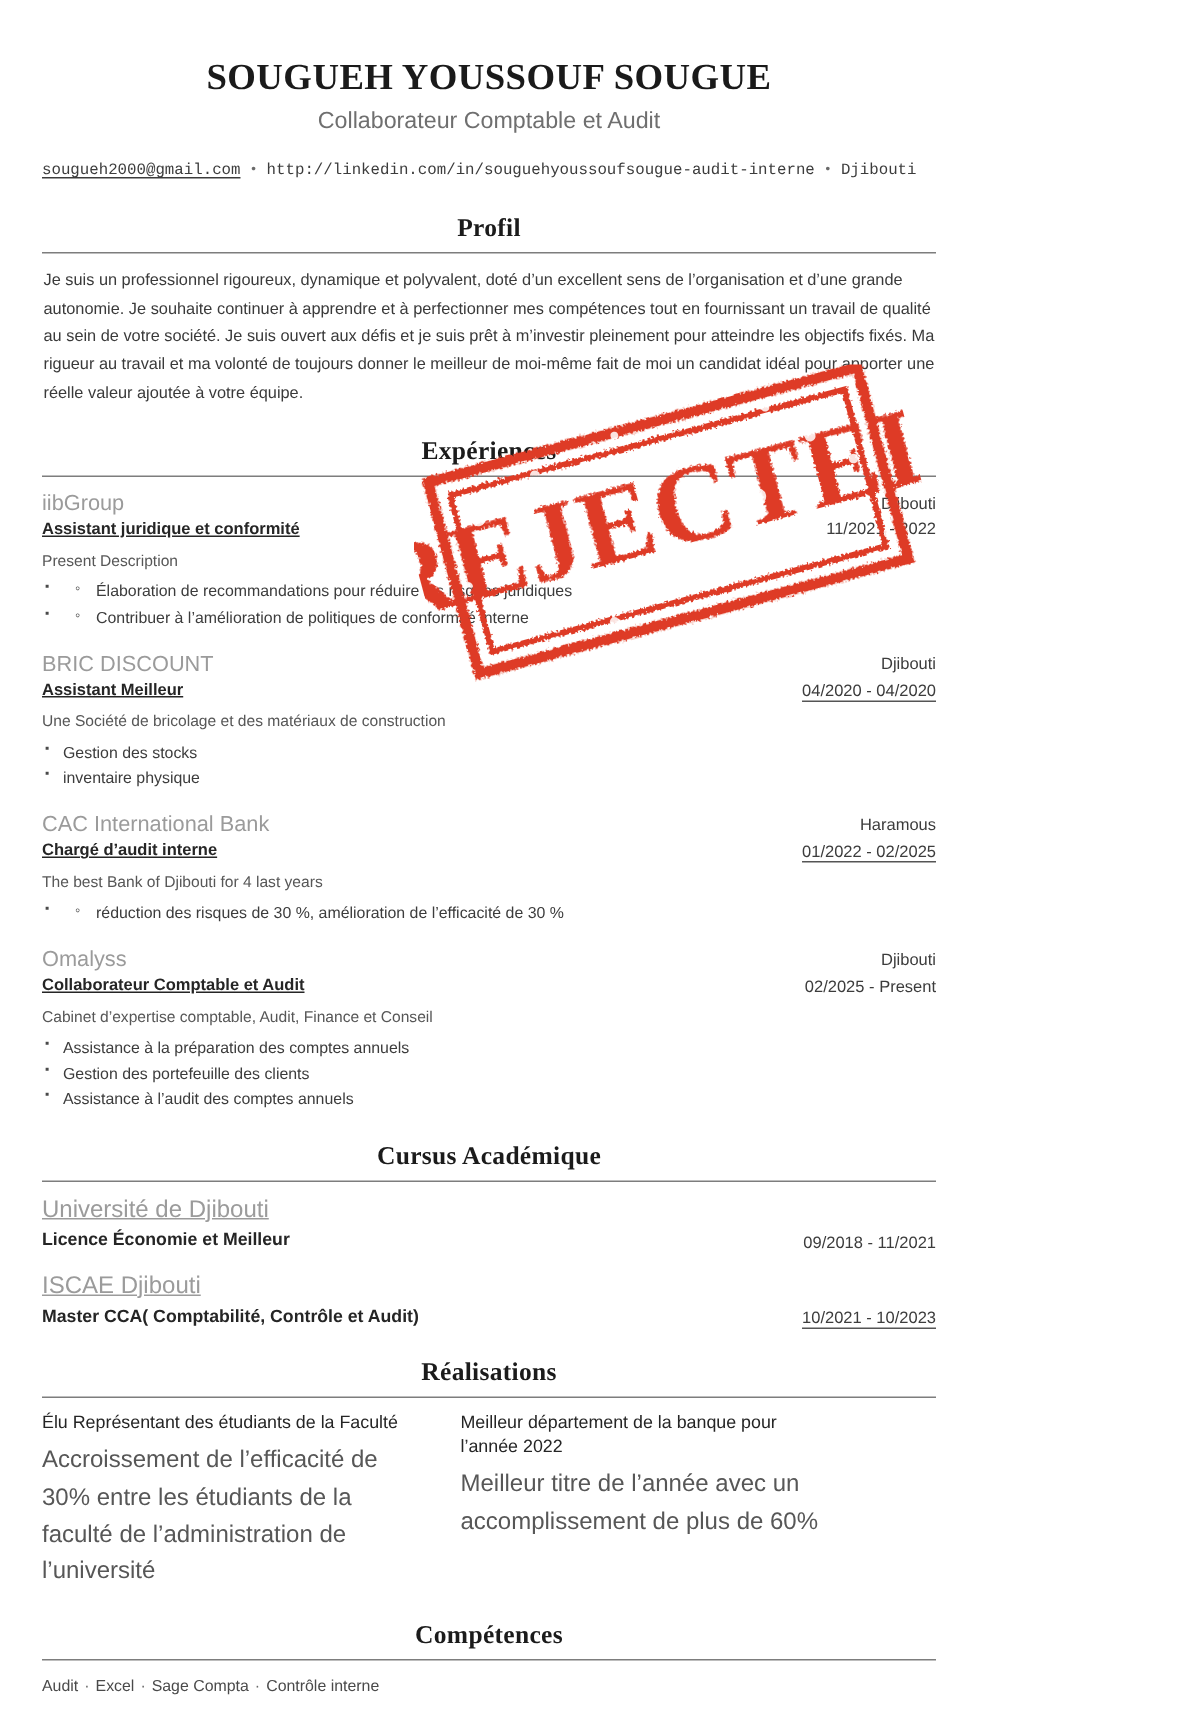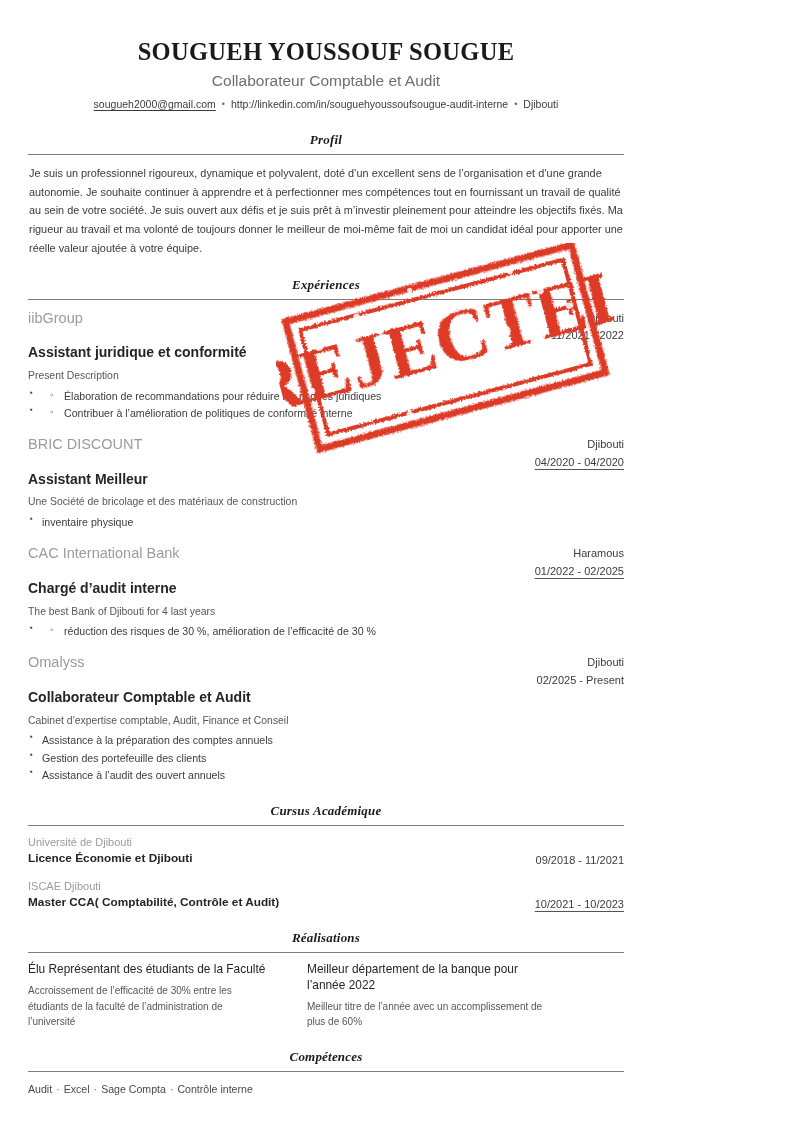--- a/index.html
+++ b/index.html
@@ -40,25 +40,26 @@
     line-height: 1.15;
   }
   .cv-role {
     text-align: center;
     font-size: 15.5px;
     color: #6f6f6f;
     margin-top: 6px;
     font-weight: 400;
   }
   .cv-contact {
-    text-align: center;
+    text-align: left;
     font-size: 10.5px;
     color: #4a4a4a;
-    margin-top: 7px;
+    margin-top: 17px;
     line-height: 1.5;
+    font-family: Liberation Mono, monospace;
   }
   .cv-contact .sep {
     color: #6a6a6a;
     margin: 0 6px;
     font-size: 9px;
     position: relative;
     top: -1px;
   }
   .cv-contact .link {
     color: #3c3c3c;
@@ -70,25 +71,24 @@
   }
 
   
   .section {
     margin-top: 19px;
   }
   .section-title {
     text-align: center;
     font-family: "Liberation Serif", serif;
     font-weight: bold;
-    font-size: 13px;
+    font-size: 17px;
     color: #1b1b1b;
     letter-spacing: 0.2px;
     padding-bottom: 6px;
-    font-style: italic;
   }
   .section-rule {
     height: 0;
     border-top: 1.6px solid #7d7d7d;
     margin-bottom: 9px;
   }
 
   .profile-text {
     font-size: 10.9px;
     line-height: 1.72;
@@ -115,25 +115,26 @@
     padding-top: 1px;
     white-space: nowrap;
   }
   .org {
     font-size: 14.5px;
     color: #9b9b9b;
     line-height: 1.28;
     font-weight: 400;
   }
   .jobtitle {
-    font-size: 14px;
+    font-size: 11px;
     font-weight: bold;
     color: #252525;
     line-height: 1.42;
-    margin-top: 16px;
+    margin-top: 1px;
+    text-decoration: underline;
   }
   .orgdesc {
     font-size: 10.4px;
     color: #575757;
     line-height: 1.5;
     margin-top: 5px;
   }
   .loc { display: block; }
   .dates { display: block; }
   .dates.edited {
@@ -176,23 +177,24 @@
 
   
   .edu-entry {
     display: flex;
     justify-content: space-between;
     align-items: flex-end;
     margin-bottom: 12px;
   }
   .edu-entry:last-child { margin-bottom: 2px; }
   .edu-school {
-    font-size: 11px;
+    font-size: 16px;
     color: #9b9b9b;
     line-height: 1.28;
+    text-decoration: underline;
   }
   .edu-degree {
     font-size: 11.8px;
     font-weight: bold;
     color: #252525;
     line-height: 1.45;
     margin-top: 1px;
   }
   .edu-dates {
     font-size: 11px;
@@ -215,21 +217,21 @@
     width: 243px;
     flex: 0 0 auto;
   }
   .ach-title {
     font-size: 11.9px;
     color: #252525;
     line-height: 1.33;
     font-weight: 400;
   }
   .ach-desc {
-    font-size: 10px;
+    font-size: 16px;
     color: #575757;
     line-height: 1.55;
     margin-top: 5px;
   }
 
   
   .skills-line {
     font-size: 10.6px;
     color: #4a4a4a;
     line-height: 1.6;
@@ -290,20 +292,21 @@
               <span class="loc">Djibouti</span>
               <span class="dates">11/2021 - 2022</span>
             </div>
           </div>
           <div class="entry">
             <div class="entry-left">
               <div class="org">BRIC DISCOUNT</div>
               <div class="jobtitle">Assistant Meilleur</div>
               <div class="orgdesc">Une Société de bricolage et des matériaux de construction</div>
               <ul class="blist">
+                <li>Gestion des stocks</li>
                 <li>inventaire physique</li>
               </ul>
             </div>
             <div class="entry-right">
               <span class="loc">Djibouti</span>
               <span class="dates edited">04/2020 - 04/2020</span>
             </div>
           </div>
           <div class="entry">
             <div class="entry-left">
@@ -320,39 +323,39 @@
             </div>
           </div>
           <div class="entry">
             <div class="entry-left">
               <div class="org">Omalyss</div>
               <div class="jobtitle">Collaborateur Comptable et Audit</div>
               <div class="orgdesc">Cabinet d’expertise comptable, Audit, Finance et Conseil</div>
               <ul class="blist">
                 <li>Assistance à la préparation des comptes annuels</li>
                 <li>Gestion des portefeuille des clients</li>
-                <li>Assistance à l’audit des ouvert annuels</li>
+                <li>Assistance à l’audit des comptes annuels</li>
               </ul>
             </div>
             <div class="entry-right">
               <span class="loc">Djibouti</span>
               <span class="dates">02/2025 - Present</span>
             </div>
           </div>
         </div>
     </div>
 
     <div class="section">
       <div class="section-title">Cursus Académique</div>
       <div class="section-rule"></div>
       <div id="education-list">
           <div class="edu-entry">
             <div>
               <div class="edu-school">Université de Djibouti</div>
-              <div class="edu-degree">Licence Économie et Djibouti</div>
+              <div class="edu-degree">Licence Économie et Meilleur</div>
             </div>
             <div class="edu-dates">09/2018 - 11/2021</div>
           </div>
           <div class="edu-entry">
             <div>
               <div class="edu-school">ISCAE Djibouti</div>
               <div class="edu-degree">Master CCA( Comptabilité, Contrôle et Audit)</div>
             </div>
             <div class="edu-dates edited">10/2021 - 10/2023</div>
           </div>

